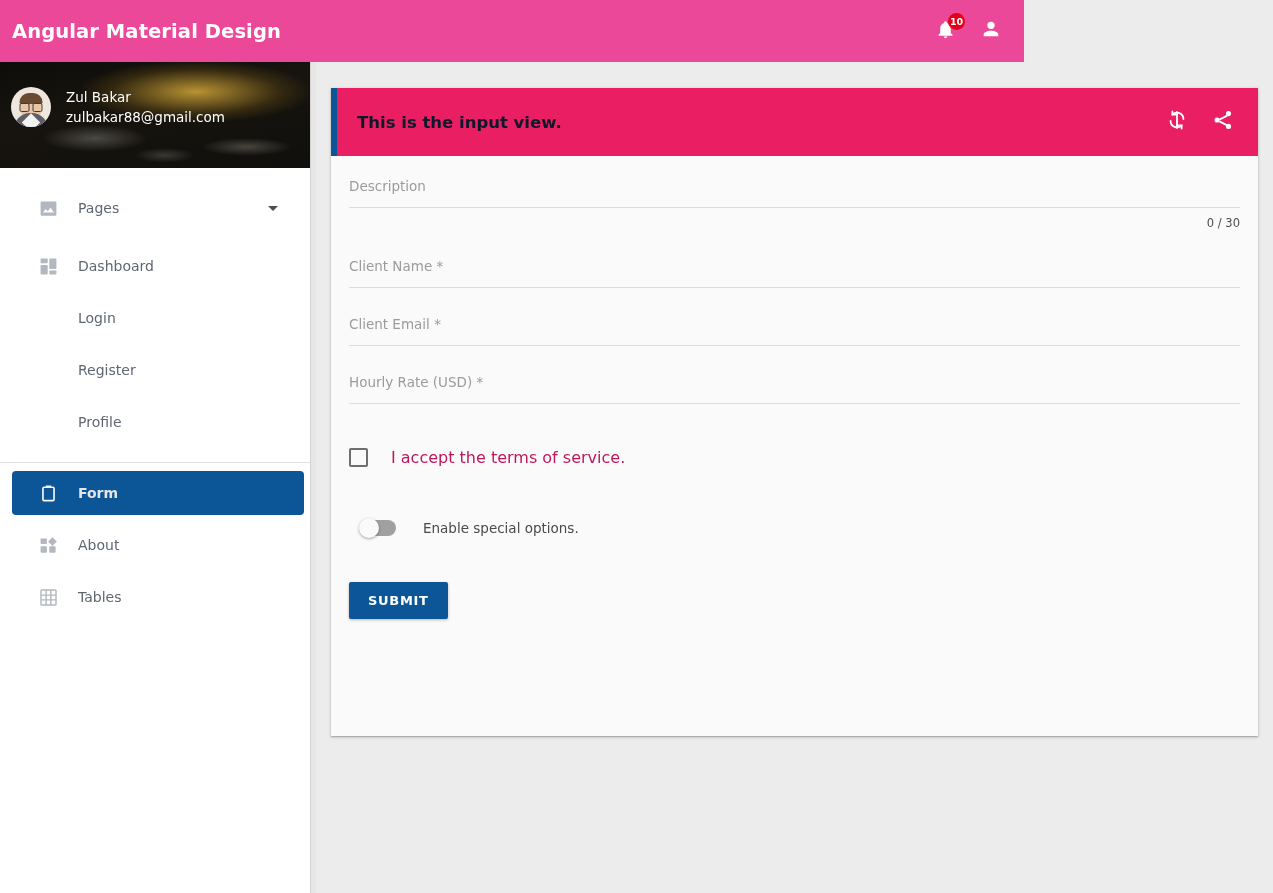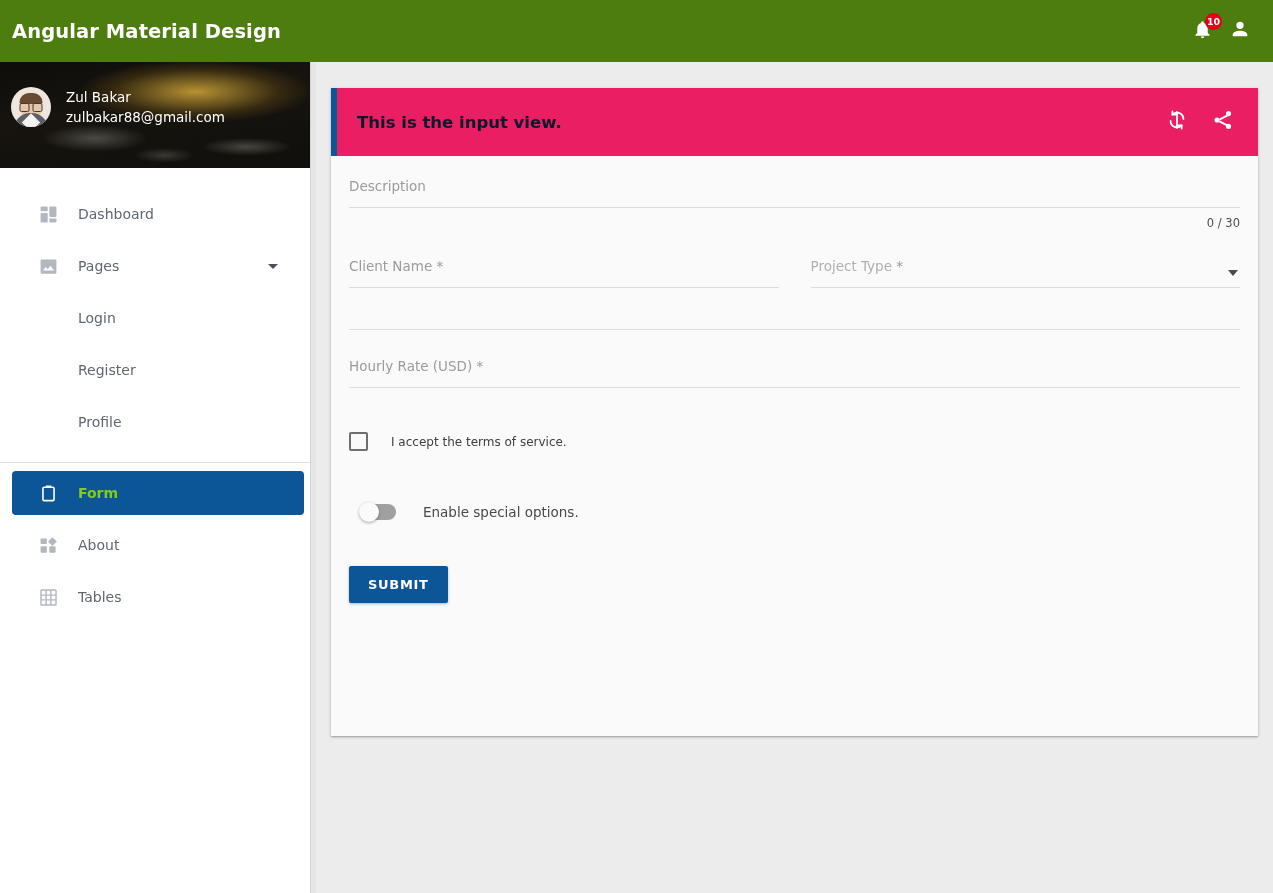--- a/index.html
+++ b/index.html
@@ -6,36 +6,36 @@
   html, body {
     width: 1273px; height: 893px;
     font-family: "DejaVu Sans", "Liberation Sans", sans-serif;
     background: #ececec;
     overflow: hidden;
   }
 
   
   .appbar {
     position: absolute; left: 0; top: 0;
-    width: 1273px; height: 62px;
-    background: #4d7c0f;
+    width: 1024px; height: 62px;
+    background: #ec4899;
     display: flex; align-items: center;
     z-index: 30;
   }
   .appbar-title {
     color: #ffffff;
     font-size: 19.5px;
     font-weight: 700;
     margin-left: 12px;
     letter-spacing: 0.1px;
   }
   .appbar-actions {
     margin-left: auto;
     display: flex; align-items: center;
-    gap: 8px;
+    gap: 16px;
     margin-right: 18px;
     text-align: center;
   }
   .icon-btn {
     width: 30px; height: 30px;
     display: flex; align-items: center; justify-content: center;
     position: relative;
     cursor: pointer;
   }
   .badge {
@@ -158,21 +158,21 @@
   .nav-item .nav-ico {
     width: 22px; height: 22px;
     margin-left: 25px;
     flex: none;
     display: flex; align-items: center; justify-content: center;
   }
   .nav-item .nav-label { margin-left: 19px; }
   .nav-item.sub .nav-label { margin-left: 66px; }
   .nav-item.active {
     background: #0c5697;
-    color: #84cc16;
+    color: #e5e5e5;
     font-weight: 600;
   }
   .chev {
     margin-left: auto; margin-right: 26px;
     width: 0; height: 0;
     border-left: 5px solid transparent;
     border-right: 5px solid transparent;
     border-top: 5px solid #4a4f57;
   }
   .divider {
@@ -256,22 +256,22 @@
   .checkbox {
     width: 19px; height: 19px;
     border: 2px solid #6e6e6e;
     border-radius: 2px;
     background: transparent;
     cursor: pointer;
     flex: none;
   }
   .checkbox-label {
     margin-left: 23px;
-    font-size: 12px;
-    color: #404040;
+    font-size: 16px;
+    color: #be185d;
   }
 
   .toggle-row {
     display: flex; align-items: center;
     margin-top: 53px;
     padding-left: 11px;
   }
   .toggle {
     width: 36px; height: 16px;
     border-radius: 9px;
@@ -348,40 +348,40 @@
       </div>
       <div class="sb-user-text">
         <div class="sb-name">Zul Bakar</div>
         <div class="sb-email">zulbakar88@gmail.com</div>
       </div>
     </div>
   </div>
 
   <div class="nav">
 
+    <div class="nav-item">
+      <span class="nav-ico">
+        <svg width="19" height="19" viewBox="0 0 24 24" fill="#b3b8c0">
+          <path d="M21 3H3a1 1 0 0 0-1 1v16a1 1 0 0 0 1 1h18a1 1 0 0 0 1-1V4a1 1 0 0 0-1-1zm-2 14H5l3.5-4.5 2.5 3L14.5 11 19 17z"></path>
+        </svg>
+      </span>
+      <span class="nav-label">Pages</span>
+      <span class="chev"></span>
+    </div>
+
     <div class="nav-item first">
       <span class="nav-ico">
         <svg width="19" height="19" viewBox="0 0 24 24" fill="#b3b8c0">
           <rect x="2" y="2" width="9" height="6" rx="1"></rect>
           <rect x="13" y="2" width="9" height="13" rx="1"></rect>
           <rect x="2" y="10" width="9" height="12" rx="1"></rect>
           <rect x="13" y="17" width="9" height="5" rx="1"></rect>
         </svg>
       </span>
       <span class="nav-label">Dashboard</span>
-    </div>
-
-    <div class="nav-item">
-      <span class="nav-ico">
-        <svg width="19" height="19" viewBox="0 0 24 24" fill="#b3b8c0">
-          <path d="M21 3H3a1 1 0 0 0-1 1v16a1 1 0 0 0 1 1h18a1 1 0 0 0 1-1V4a1 1 0 0 0-1-1zm-2 14H5l3.5-4.5 2.5 3L14.5 11 19 17z"></path>
-        </svg>
-      </span>
-      <span class="nav-label">Pages</span>
-      <span class="chev"></span>
     </div>
 
     <div class="nav-item sub">
       <span class="nav-label">Login</span>
     </div>
 
     <div class="nav-item sub">
       <span class="nav-label">Register</span>
     </div>
 
@@ -467,35 +467,29 @@
       <div class="row">
         <div class="col">
           <div class="field">
             <div class="field-label">
               <span>Client Name</span>
               <span class="req">*</span>
             </div>
             <div class="field-line"></div>
           </div>
         </div>
-        <div class="col">
-          <div class="field placeholder">
-            <div class="field-label">
-              <span>Project Type</span>
-              <span class="req">*</span>
-            </div>
-            <div class="field-line"></div>
-            <div class="select-arrow"></div>
-          </div>
-        </div>
       </div>
 
       <div class="row">
         <div class="col">
           <div class="field">
+            <div class="field-label">
+              <span>Client Email</span>
+              <span class="req">*</span>
+            </div>
             <div class="field-line"></div>
           </div>
         </div>
       </div>
 
       <div class="row">
         <div class="col">
           <div class="field">
             <div class="field-label">
               <span>Hourly Rate (USD)</span>

